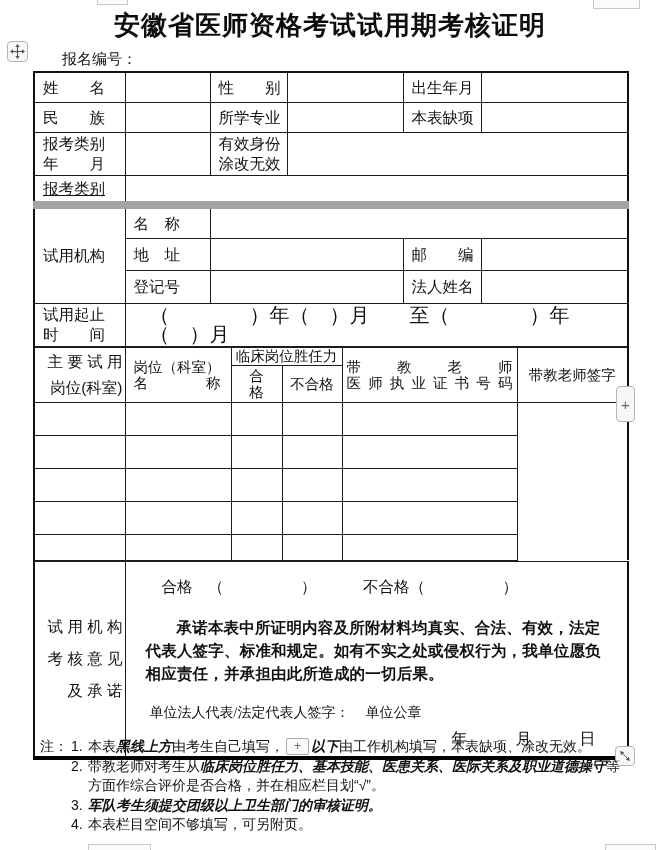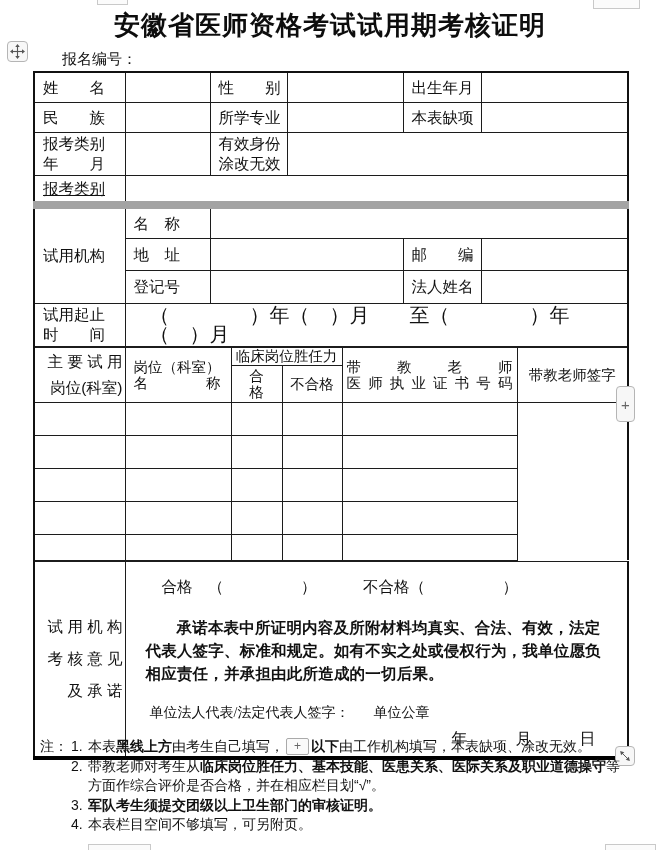--- a/index.html
+++ b/index.html
@@ -26,30 +26,30 @@
   .lbl-col { }
   .sec-label { text-align:right; padding-left:6px; font-size:15.5px; }
   .sec-label div { line-height:32px; }
   .posts-label div { line-height:26px; }
 
   .op-cell { vertical-align:top; padding:8px;font-family:Liberation Serif, serif; }
   .op-result { margin:7px 0 0 28px; font-size:15.5px; }
   .op-pledge { margin:20px 10px 0 12px; font-size:15.5px; font-weight:bold;
     line-height:23px; text-indent:2em; letter-spacing:0.2px; }
   .op-signrow { margin:18px 0 0 16px; font-size:14px; display:flex; }
-  .op-seal { margin-left:24px; }
+  .op-seal { margin-left:16px; }
   .op-date { margin:7px 0 0 318px; font-size:16px; }
 
   .notes { position:absolute; left:40px; top:737px; width:592px; font-size:14px;
     line-height:19.5px; }
   .notes-flag { position:absolute; left:0; top:0; }
   .note-row { display:flex; margin-left:31px; }
   .note-num { flex:0 0 17px; text-align:left; }
   .note-text { flex:1; }
-  .note-text b { font-weight:bold; }
+  .note-text b { font-weight:bold;font-style:italic; }
   .note-chip { display:inline-block; border:1px solid #aaa; border-radius:2px;
     background:#fafafa; color:#666; padding:0 7px; font-size:12px; line-height:15px;
     margin:0 2px; vertical-align:1px; }
 
   .widget { position:absolute; border:1px solid #b5b5b5; border-radius:4px;
     background:#f7f7f7; display:flex; align-items:center; justify-content:center;
     cursor:pointer; }
   .move-handle { left:7px; top:41px; width:21px; height:21px; }
   .add-btn { left:616px; top:386px; width:19px; height:36px; color:#666;
     font-size:15px; }

